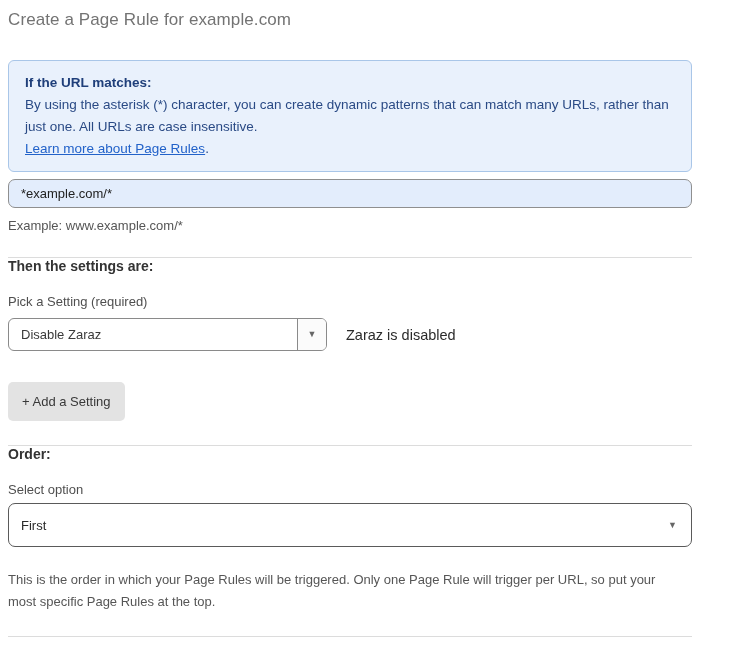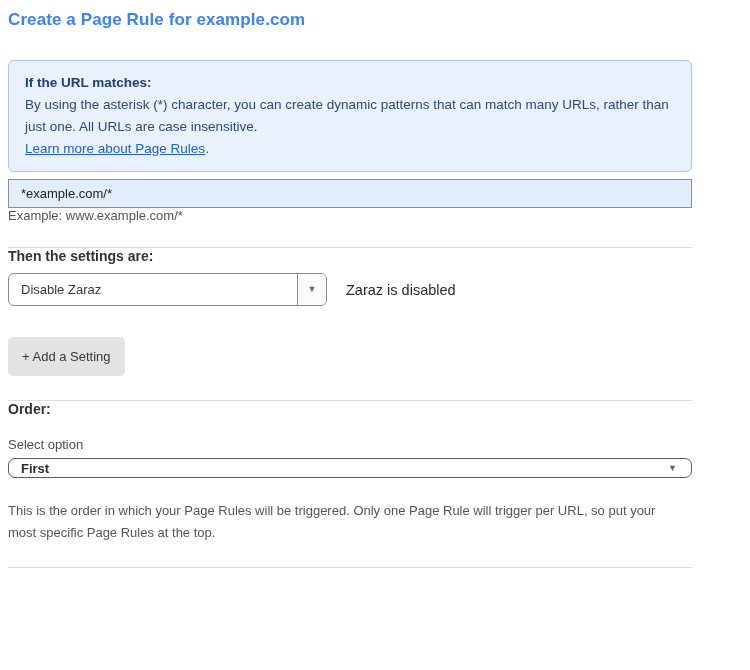--- a/index.html
+++ b/index.html
@@ -7,22 +7,22 @@
     width: 750px; height: 670px;
     background: #ffffff;
     font-family: "Liberation Sans", sans-serif;
     color: #333;
     overflow: hidden;
   }
   .page { padding: 10px 0 0 8px; width: 692px; }
 
   .page-title {
     font-size: 17px;
-    font-weight: bold;
-    color: #3b82f6;
+    font-weight: normal;
+    color: #737373;
     letter-spacing: 0.1px;
   }
 
   
   .info-box {
     margin-top: 30px;
     background: #e9f1fc;
     border: 1px solid #a9c6e8;
     border-radius: 6px;
     padding: 11px 16px 12px 16px;
@@ -49,30 +49,30 @@
     margin-top: 20px;
   }
 
   .url-input {
     display: block;
     margin-top: 7px;
     width: 684px;
     height: 29px;
     background: #e3edfc;
     border: 1px solid #8f8f8f;
-    border-radius: 0;
+    border-radius: 7px;
     padding: 11px 12px;
     font-family: "Liberation Sans", sans-serif;
     font-size: 13px;
     color: #222;
     outline: none;
   }
 
   .hint-text {
-    margin-top: 0;
+    margin-top: 10px;
     font-size: 13px;
     color: #565656;
   }
 
   .divider {
     border: none;
     border-top: 1px solid #dcdcdc;
     width: 684px;
     margin-top: 24px;
   }
@@ -139,32 +139,31 @@
   .btn-gray {
     background: #e3e3e3;
     color: #383838;
   }
   .add-setting-btn { margin-top: 31px; }
 
   
   .order-select {
     margin-top: 6px;
     width: 684px;
-    height: 20px;
+    height: 44px;
     border: 1px solid #5a5a5a;
     border-radius: 7px;
     background: #ffffff;
     display: flex;
     align-items: center;
     justify-content: space-between;
     padding: 0 14px 0 12px;
     font-size: 13px;
     color: #2b2b2b;
     cursor: pointer;
-    font-weight: bold;
   }
   .order-help {
     margin-top: 22px;
     font-size: 13px;
     color: #565656;
     line-height: 1.65;
     width: 670px;
   }
 </style>
 </head>
@@ -180,20 +179,21 @@
     <div><a class="info-link">Learn more about Page Rules</a><span class="info-link-suffix">.</span></div>
   </div>
 
   <input class="url-input" type="text" value="*example.com/*" style="">
   <div class="hint-text">Example: www.example.com/*</div>
 
   <hr class="divider">
 
   <div class="section-heading">Then the settings are:</div>
 
+  <div class="field-label">Pick a Setting (required)</div>
 
   <div class="setting-row">
     <div class="setting-dropdown">
       <div class="dd-value">Disable Zaraz</div>
       <div class="dd-arrow-box">
         <span class="caret-down">▼</span>
       </div>
     </div>
     <div class="setting-status">Zaraz is disabled</div>
   </div>

